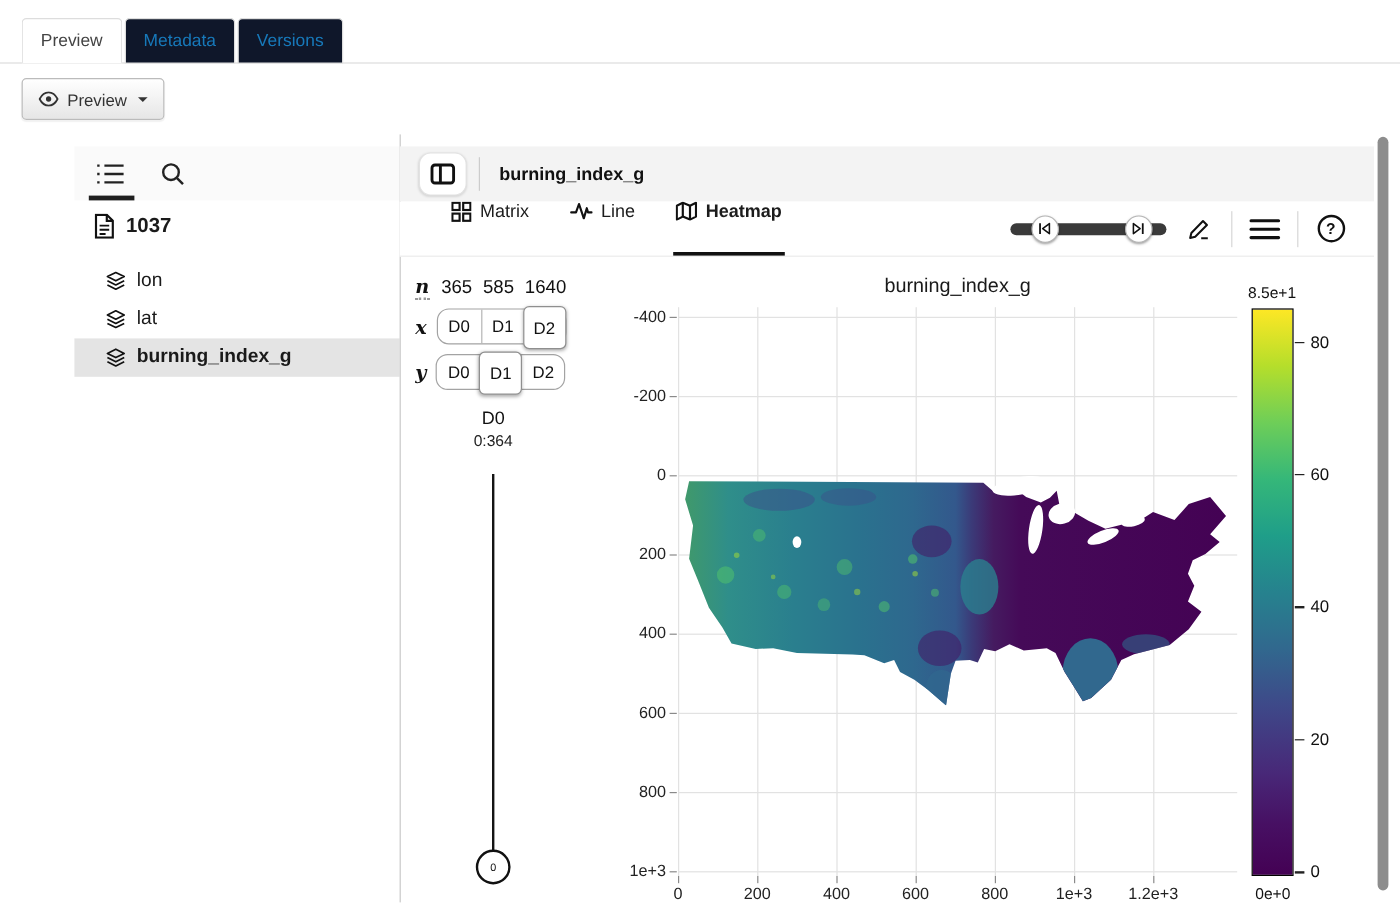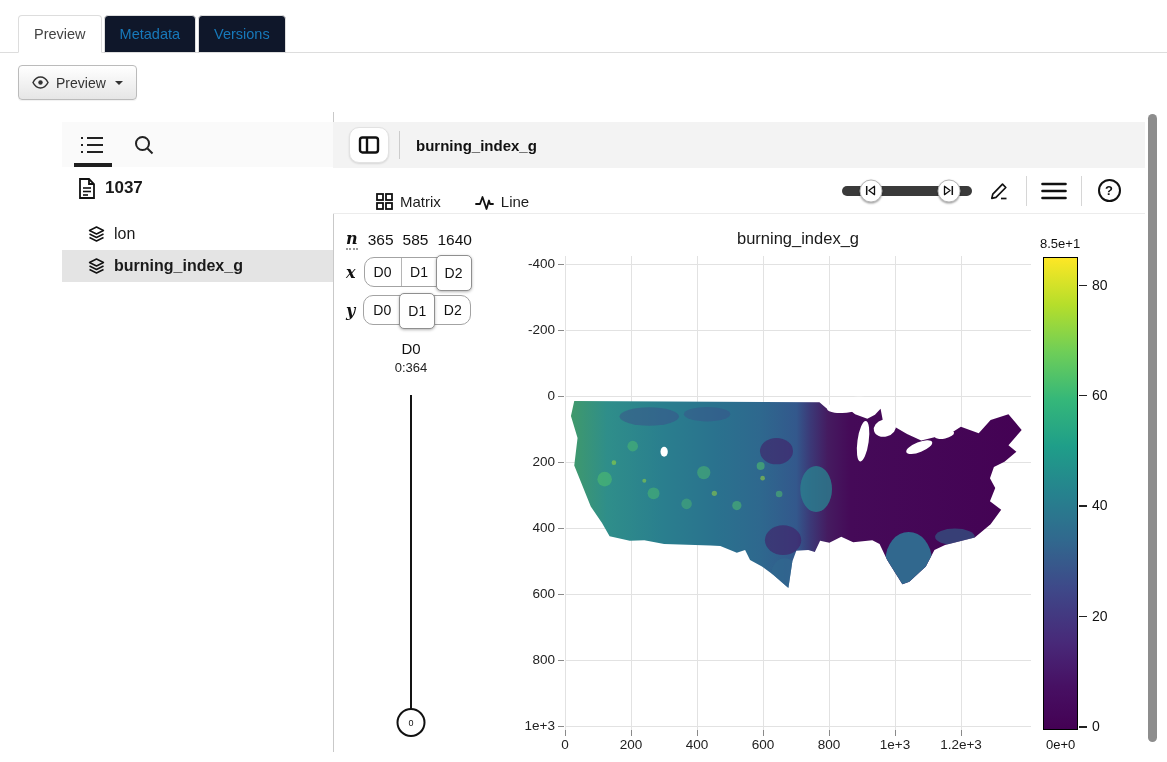--- a/index.html
+++ b/index.html
@@ -40,21 +40,21 @@
   .viewer-title { font-size:15px; font-weight:bold; color:#111; }
   .mainbar-right { margin-left:auto; display:flex; align-items:center; gap:14px; padding-right:24px; }
   .seg-pill { display:flex; height:31px; border:1px solid #8a8a8a; border-radius:16px; overflow:hidden; font-size:14.5px; }
   .seg { padding:0 14px; display:flex; align-items:center; cursor:pointer; color:#111; }
   .seg.active { background:#fff; border-right:1px solid #8a8a8a; }
   .seg.idle { background:transparent; }
 
   
   .vistoolbar { position:absolute; left:333px; top:168px; width:812px; height:46px; background:#fff; border-bottom:1px solid #ececec; display:flex; align-items:stretch; }
   .vistabs { display:flex; gap:30px; padding-left:41px; }
-  .vistab { display:flex; align-items:flex-end; gap:7px; font-size:15px; color:#1c1c1c; cursor:pointer; border-bottom:3px solid transparent; padding:0 2px; }
+  .vistab { display:flex; align-items:flex-start; gap:7px; font-size:15px; color:#1c1c1c; cursor:pointer; border-bottom:3px solid transparent; padding:0 2px; }
   .vistab.active { font-weight:bold; border-bottom-color:#111; }
   .vistools { margin-left:auto; display:flex; align-items:center; gap:13px; padding-right:22px; }
   .range-slider { position:relative; width:130px; height:10px; background:#3a3a3a; border-radius:5px; }
   .range-handle { position:absolute; top:50%; width:23px; height:23px; transform:translate(-50%,-50%); background:#fff; border:1px solid #b5b5b5; border-radius:50%; box-shadow:0 1px 2px rgba(0,0,0,.35); display:flex; align-items:center; justify-content:center; cursor:grab; }
   .tool-divider { width:1px; height:30px; background:#d6d6d6; }
   .icon-btn { display:flex; align-items:center; justify-content:center; width:28px; height:30px; cursor:pointer; }
   .help-circle { width:23px; height:23px; border:2px solid #111; border-radius:50%; display:flex; align-items:center; justify-content:center; font-size:13px; font-weight:bold; color:#111; }
 
   
   .dim-label { font-family:"DejaVu Serif", serif; font-style:italic; font-weight:bold; font-size:16px; color:#111; }
@@ -161,20 +161,30 @@
         <div class="tree-item">
           <svg class="icon" width="17" height="16" viewBox="0 0 17 16">
               <g fill="none" stroke="#111" stroke-width="1.4" stroke-linejoin="round">
                 <path d="M8.5 1L15.5 4.5 8.5 8 1.5 4.5z"></path>
                 <path d="M1.5 8L8.5 11.5 15.5 8"></path>
                 <path d="M1.5 11.5L8.5 15 15.5 11.5"></path>
               </g>
             </svg>
           <span>lon</span>
         </div>
+        <div class="tree-item">
+          <svg class="icon" width="17" height="16" viewBox="0 0 17 16">
+              <g fill="none" stroke="#111" stroke-width="1.4" stroke-linejoin="round">
+                <path d="M8.5 1L15.5 4.5 8.5 8 1.5 4.5z"></path>
+                <path d="M1.5 8L8.5 11.5 15.5 8"></path>
+                <path d="M1.5 11.5L8.5 15 15.5 11.5"></path>
+              </g>
+            </svg>
+          <span>lat</span>
+        </div>
         <div class="tree-item selected">
           <svg class="icon" width="17" height="16" viewBox="0 0 17 16">
               <g fill="none" stroke="#111" stroke-width="1.4" stroke-linejoin="round">
                 <path d="M8.5 1L15.5 4.5 8.5 8 1.5 4.5z"></path>
                 <path d="M1.5 8L8.5 11.5 15.5 8"></path>
                 <path d="M1.5 11.5L8.5 15 15.5 11.5"></path>
               </g>
             </svg>
           <span>burning_index_g</span>
         </div>
@@ -205,20 +215,28 @@
               <rect x="10" y="10" width="6" height="6"></rect>
             </g>
           </svg>
         <span>Matrix</span>
       </div>
       <div class="vistab">
         <svg class="icon" width="19" height="15" viewBox="0 0 19 15">
             <path d="M1 9h4l2.5-7 4 12L14 5.5l1 3.5h3" fill="none" stroke="#111" stroke-width="1.8" stroke-linejoin="round" stroke-linecap="round"></path>
           </svg>
         <span>Line</span>
+      </div>
+      <div class="vistab active">
+        <svg class="icon" width="18" height="16" viewBox="0 0 18 16">
+            <path d="M1 3.5L6 1l6 2.5L17 1v11.5L12 15 6 12.5 1 15z" fill="none" stroke="#111" stroke-width="1.8" stroke-linejoin="round"></path>
+            <line x1="6" y1="1" x2="6" y2="12.5" stroke="#111" stroke-width="1.8"></line>
+            <line x1="12" y1="3.5" x2="12" y2="15" stroke="#111" stroke-width="1.8"></line>
+          </svg>
+        <span>Heatmap</span>
       </div>
     </div>
     <div class="vistools">
       <div class="range-slider">
         <div class="range-handle" style="left:22%">
           <svg class="icon" width="12" height="12" viewBox="0 0 12 12">
               <line x1="2.2" y1="1.5" x2="2.2" y2="10.5" stroke="#111" stroke-width="1.5"></line>
               <path d="M10 1.8v8.4L4.4 6z" fill="none" stroke="#111" stroke-width="1.3" stroke-linejoin="round"></path>
             </svg>
         </div>

